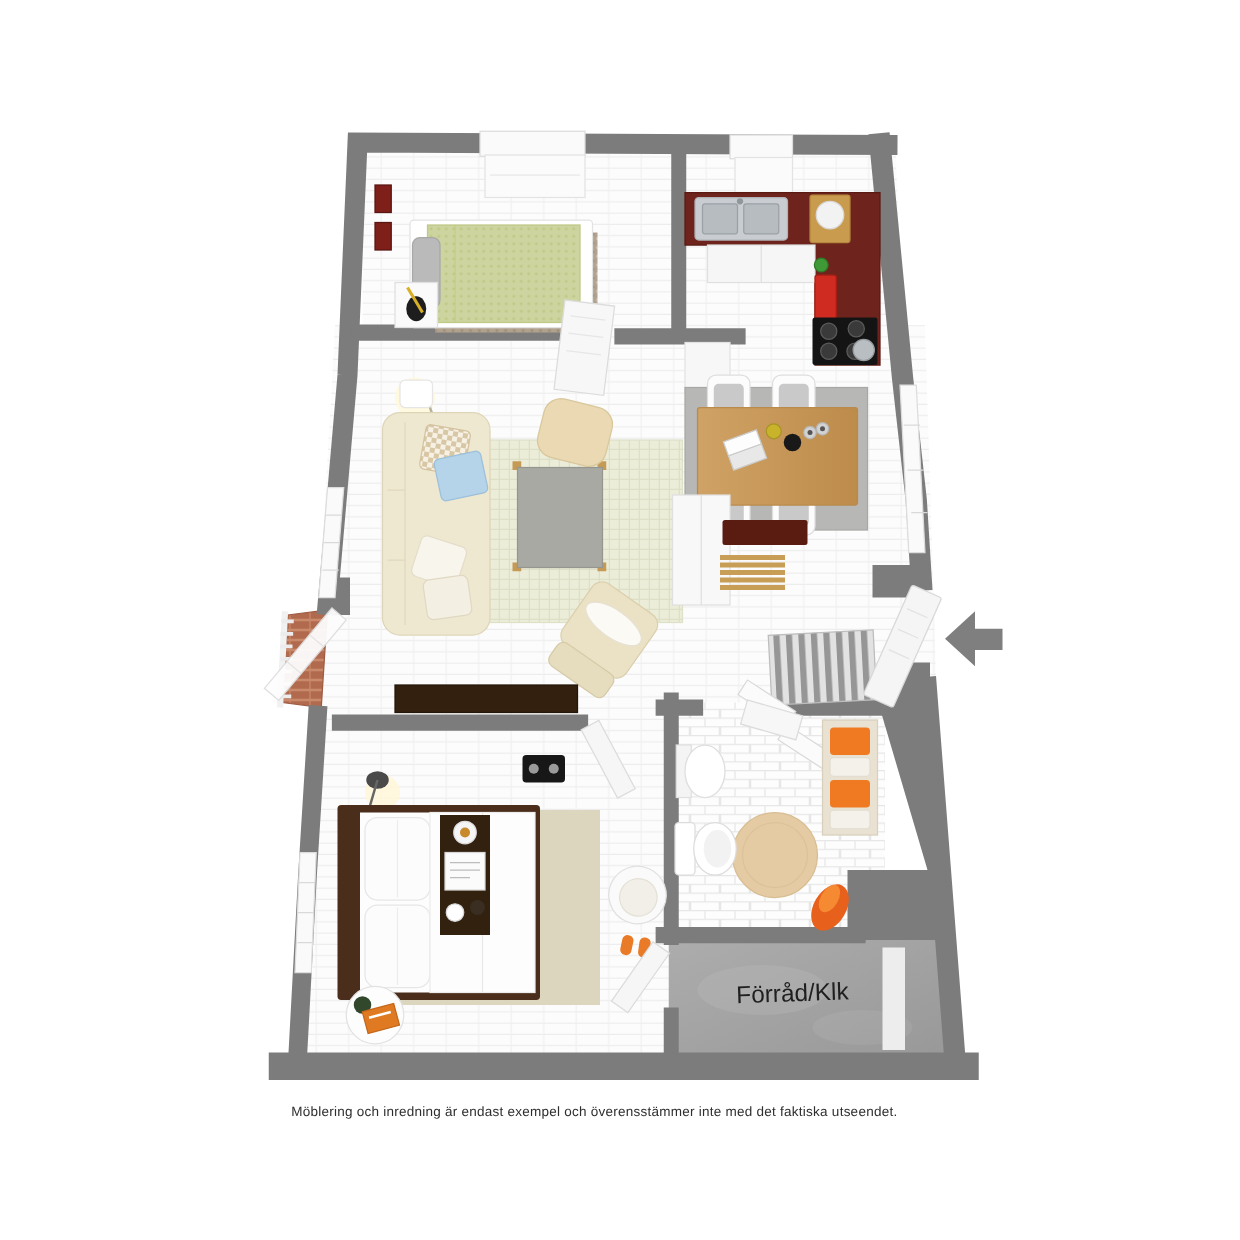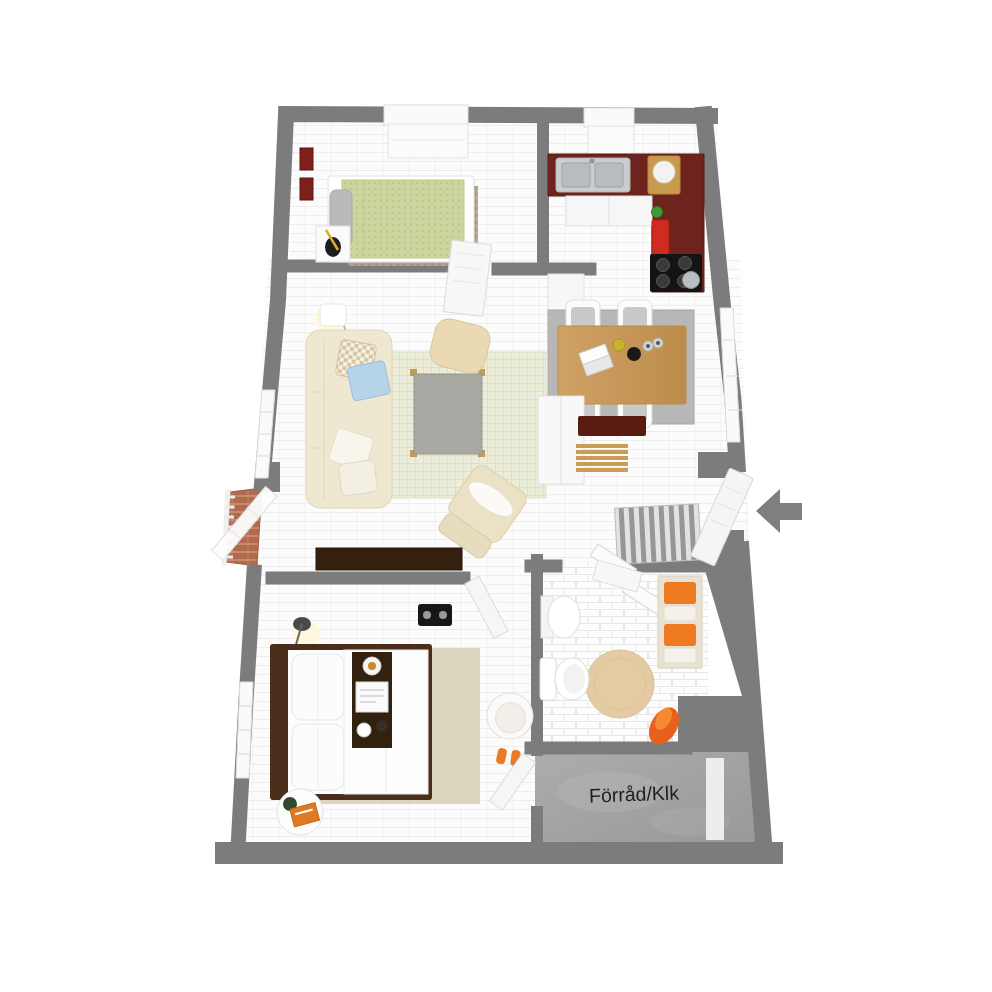--- a/index.html
+++ b/index.html
@@ -326,13 +326,14 @@
       <rect x="709" y="469" width="26" height="96" rx="2" fill="#f5f5f5" stroke="#d8d8d8"></rect>
       <path d="M713 488 h18 M713 506 h18 M713 524 h18" stroke="#e2e2e2" fill="none"></path>
     </g>
   </g>
 
   <polygon points="756,511 780,489 780,503 802,503 802,520 780,520 780,533" fill="#7f7f7f"></polygon>
 
   <text x="634" y="801" text-anchor="middle" font-size="19.5" fill="#1f1f1f" transform="rotate(-2 634 795)">Förråd/Klk</text>
 </svg>
 
+<div class="caption">Möblering och inredning är endast exempel och överensstämmer inte med det faktiska utseendet.</div>
 </div>
 
 </body></html>

